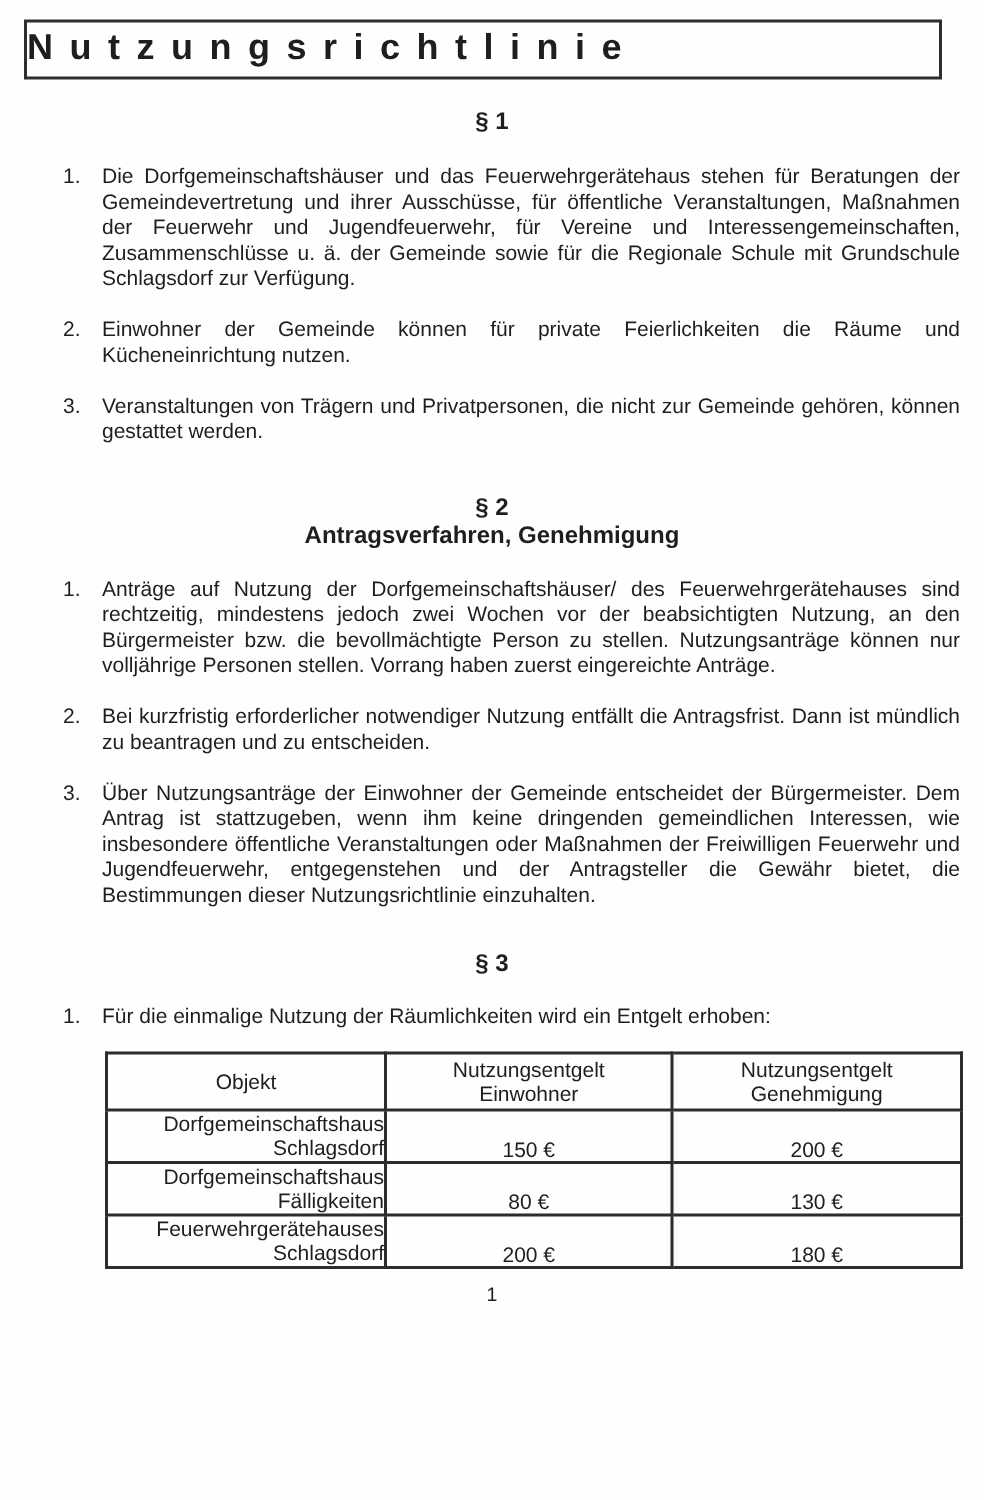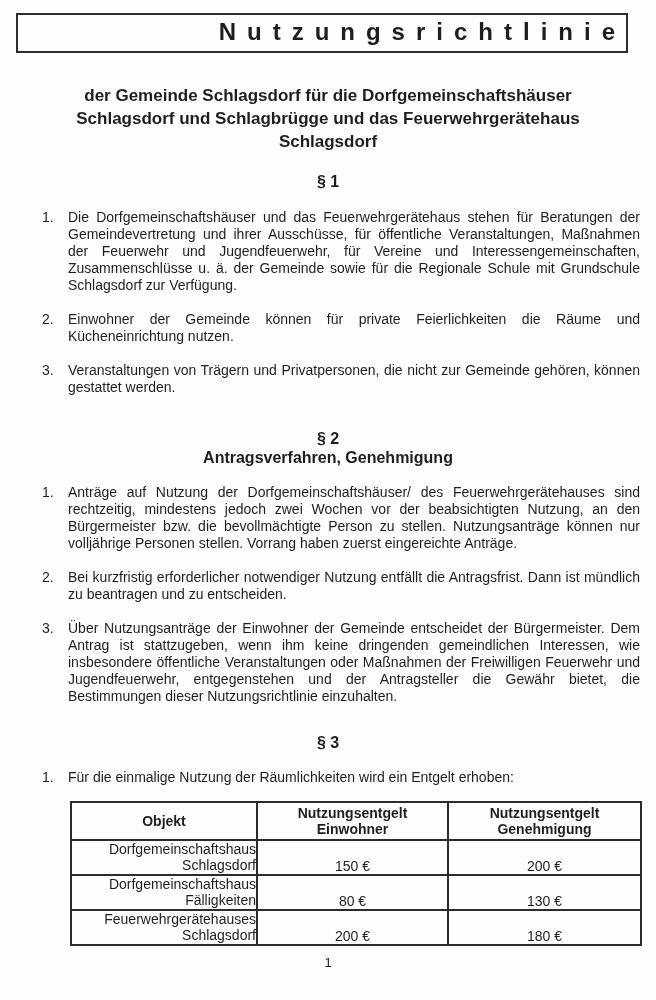--- a/index.html
+++ b/index.html
@@ -12,21 +12,21 @@
     width: 656px;
     height: 1000px;
     background: #fffefe;
     color: #1e1e1e;
     font-family: "Liberation Sans", sans-serif;
     overflow: hidden;
   }
   .title-box {
     margin: 13px 28px 0 16px;
     border: 2px solid #2e2e2e;
-    text-align: right;
+    text-align: left;
     padding: 3px 0 5px 0;
   }
   .title-box .title-text {
     font-size: 24px;
     font-weight: bold;
     letter-spacing: 11px;
     white-space: nowrap;
   }
   .subtitle {
     width: 505px;
@@ -65,21 +65,21 @@
     table-layout: fixed;
     margin: 15px 0 0 70px;
     width: 570px;
     font-size: 14px;
   }
   table.fee-table th, table.fee-table td {
     border: 2px solid #2c2c2c;
     padding: 0;
   }
   table.fee-table th {
-    font-weight: bold;
+    font-weight: normal;
     text-align: center;
     line-height: 16px;
     padding: 2px 2px;
     vertical-align: middle;
   }
   td.obj-cell {
     font-weight: normal;
     text-align: right;
     vertical-align: top;
     padding: 1px 4px 2px 5px;
@@ -100,21 +100,20 @@
 </style>
 </head>
 <body>
 
 <div class="page">
 
   <div class="title-box">
     <span class="title-text">Nutzungsrichtlinie</span>
   </div>
 
-  <div class="subtitle">der Gemeinde Schlagsdorf für die Dorfgemeinschaftshäuser Schlagsdorf und Schlagbrügge und das Feuerwehrgerätehaus Schlagsdorf</div>
 
   <div class="section-heading sec1">
     <div>§ 1</div>
   </div>
   <div class="list-item first">
     <span class="num">1.</span>
     <div class="txt">Die Dorfgemeinschaftshäuser und das Feuerwehrgerätehaus stehen für Beratungen der Gemeindevertretung und ihrer Ausschüsse, für öffentliche Veranstaltungen, Maßnahmen der Feuerwehr und Jugendfeuerwehr, für Vereine und Interessengemeinschaften, Zusammenschlüsse u. ä. der Gemeinde sowie für die Regionale Schule mit Grundschule Schlagsdorf zur Verfügung.</div>
   </div>
   <div class="list-item">
     <span class="num">2.</span>

